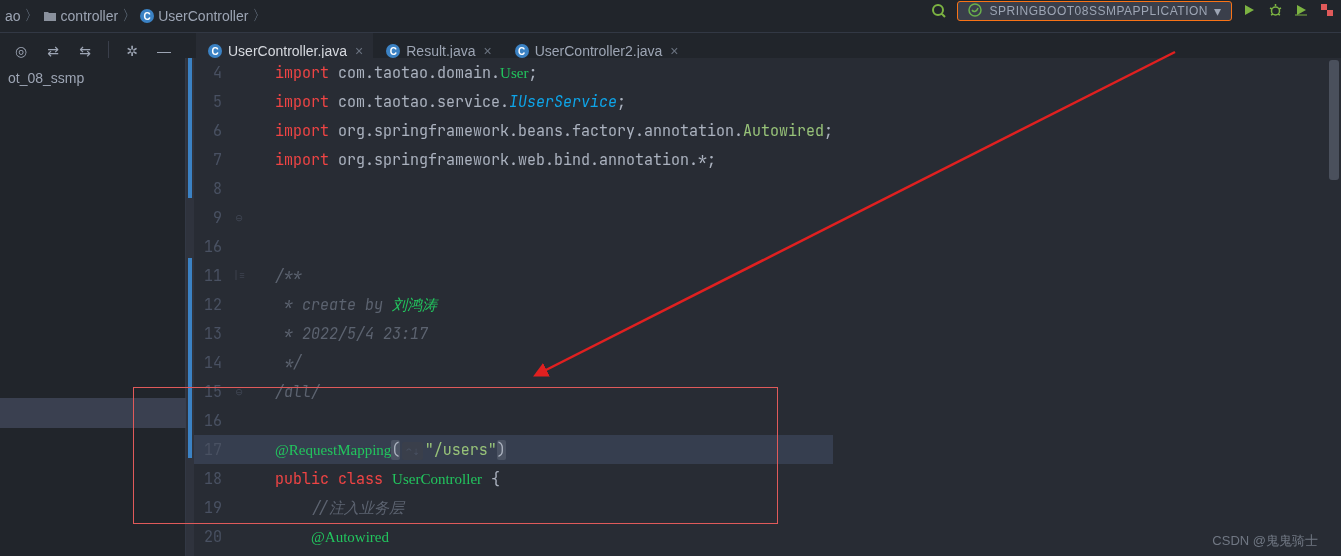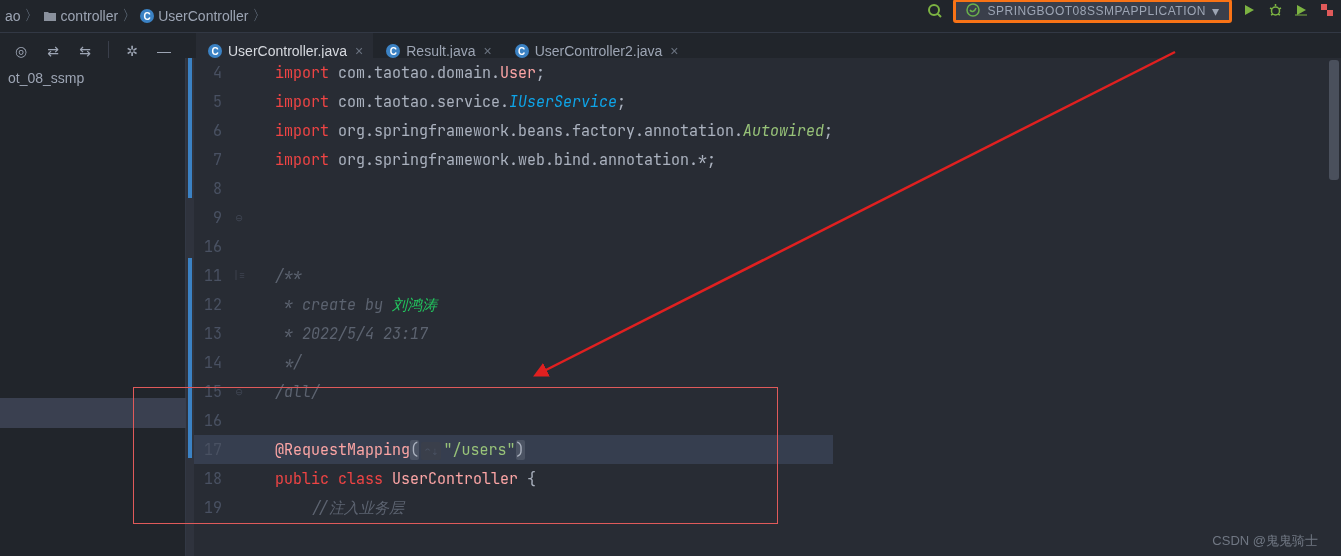--- a/index.html
+++ b/index.html
@@ -3,21 +3,21 @@
 <meta charset="utf-8">
 <style>
 * { margin:0; padding:0; box-sizing:border-box; }
 body { background:#21252b; font-family:"Microsoft YaHei","Segoe UI",sans-serif; color:#abb2bf; width:1341px; height:556px; position:relative; overflow:hidden; font-size:14px;}
 .top-bar{height:22px;display:flex;align-items:center;padding:16px 5px;position:relative;}
 .crumbs{display:flex;align-items:center;gap:4px;color:#9da5b4;}
 .crumbs span.sep{color:#6e7b8b;}
 .crumbs .c-icon{width:14px;height:14px;display:inline-flex;align-items:center;justify-content:center;}
 .class-icon{background:#3b82c4;border-radius:50%;width:14px;height:14px;display:inline-flex;align-items:center;justify-content:center;font-size:10px;color:#fff;font-weight:bold;font-style:normal;}
 .top-right{position:absolute;right:5px;top:0;display:flex;align-items:center;gap:10px;height:22px;}
-.run-box{background:#3a3f4b;border:3px solid #f97316;padding:1px 10px;display:flex;align-items:center;gap:6px;border-radius:3px;}
+.run-box{background:#3a3f4b;border:1px solid #f97316;padding:1px 10px;display:flex;align-items:center;gap:6px;border-radius:3px;}
 .toolbar{height:36px;display:flex;align-items:center;border-top:1px solid #323844;position:relative;}
 .tb-left{display:flex;align-items:center;gap:14px;padding-left:12px;}
 .tb-icon{width:18px;height:18px;display:flex;align-items:center;justify-content:center;color:#9da5b4;}
 .divider{width:1px;height:20px;background:#3a3f4b;}
 .tabs{position:absolute;left:196px;top:0;display:flex;height:36px;}
 .tab{display:flex;align-items:center;padding:0 10px 0 12px;gap:6px;border-right:1px solid #21252b;color:#9da5b4;background:#21252b;height:36px;position:relative;}
 .tab.active{background:#282c34;color:#d7dae0;}
 .tab.active::after{content:"";position:absolute;left:0;right:0;bottom:0;height:2px;background:#d957c9;}
 .tab .close{color:#6b7380;margin-left:2px;font-size:14px;}
 .main{display:flex;position:absolute;top:58px;bottom:0;left:0;right:0;}
@@ -25,26 +25,26 @@
 .editor{flex:1;background:#282c34;position:relative;display:flex;font-family:"JetBrains Mono",Consolas,monospace;font-size:15px;}
 .gutter-strip{width:8px;background:#2f333d;}
 .lines{display:flex;flex-direction:column;padding-top:0;}
 .line{display:flex;align-items:center;height:29px;}
 .ln{width:36px;text-align:right;color:#495162;padding-right:8px;user-select:none;}
 .gut{width:18px;display:flex;align-items:center;justify-content:center;color:#3e4451;font-size:12px;}
 .code{white-space:pre;flex:1;}
 .kw{color:#ef4444;}
 .pkg{color:#abb2bf;}
 .op{color:#abb2bf;}
-.it{font-style:italic;text-align:right;}
+.it{text-align:right;}
 .cls{color:#0ea5e9;font-style:italic;}
 .ann{color:#98c379;}
 .str{color:#98c379;}
 .cmt{color:#5c6370;font-style:italic;}
-.yel{color:#fca5a5;}
+.yel{color:#22c55e;font-family:Liberation Serif, serif;}
 .cn{color:#22c55e;font-style:italic;}
 .line.sel{background:rgba(72,84,112,.45);}
 .paren{background:#4b5363;border-radius:2px;}
 .hint{color:#495162;font-size:12px;background:#3a3f4b;padding:1px 3px;border-radius:2px;margin:0 2px;}
 .redbox{position:absolute;border:1px solid #e05a5a;z-index:50;pointer-events:none;}
 .arrow{position:absolute;z-index:51;pointer-events:none;}
 .watermark{position:absolute;bottom:6px;right:23px;color:#707783;font-size:13px;z-index:60;}
 .ricon{width:16px;height:16px;display:inline-block;}
 .green{color:#7cb342;}
 .scrollbar{position:absolute;right:0;top:0;bottom:0;width:14px;}
@@ -212,20 +212,25 @@
         <div class="line">
           <div class="ln">18</div>
           <div class="gut"></div>
           <div class="code">   <span class="kw">public</span> <span class="kw">class</span> <span class="yel">UserController</span> <span class="op">{</span></div>
         </div>
         <div class="line">
           <div class="ln">19</div>
           <div class="gut"></div>
           <div class="code">       <span class="cmt">//注入业务层</span></div>
         </div>
+        <div class="line">
+          <div class="ln">20</div>
+          <div class="gut"></div>
+          <div class="code">       <span class="yel">@Autowired</span></div>
+        </div>
       </div>
     <div class="scrollbar">
       <div class="sb-thumb" style="top:2px;height:120px;"></div>
     </div>
   </div>
 </div>
 
 <div class="redbox" style="left:133px;top:387px;width:645px;height:137px;"></div>
 <svg class="arrow" style="left:0;top:0;" width="1341" height="556">
   <defs>

